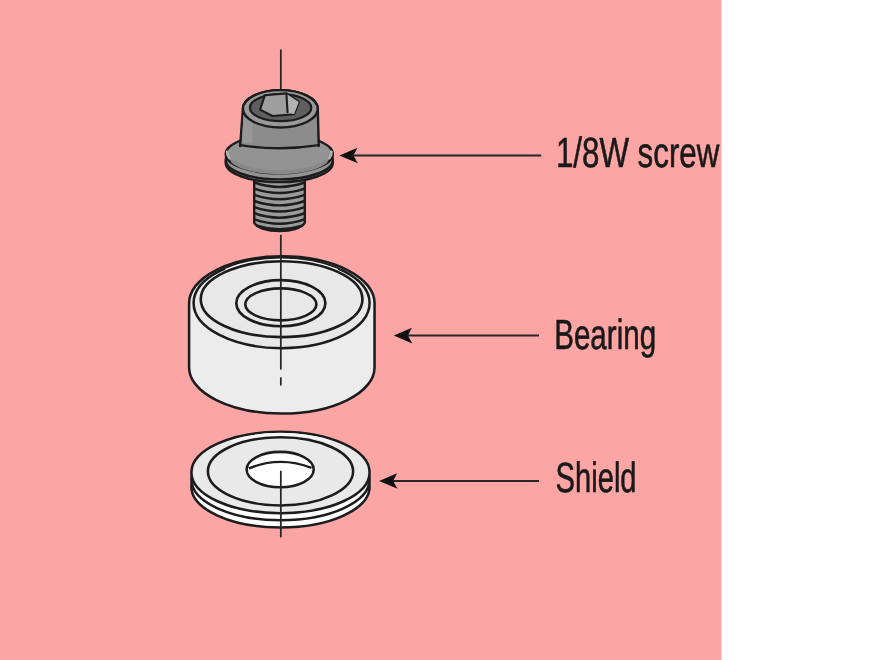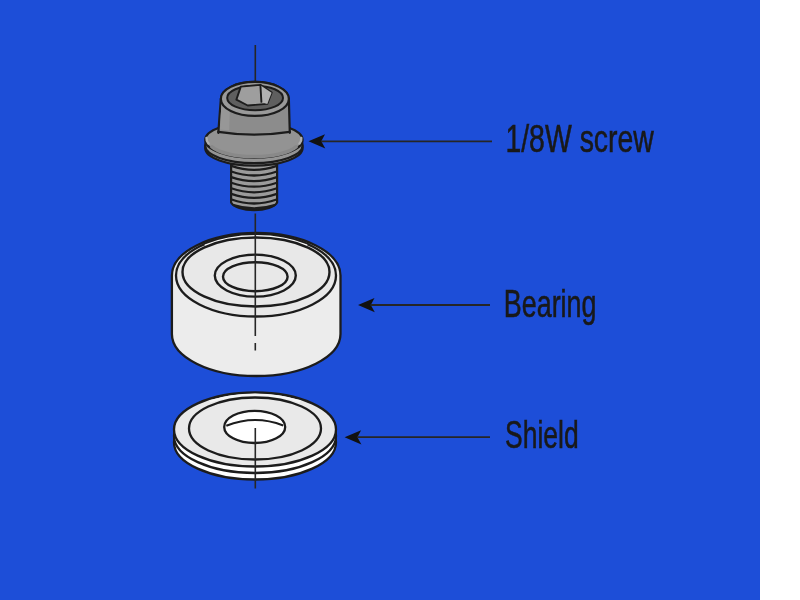--- a/index.html
+++ b/index.html
@@ -1,16 +1,16 @@
 <!DOCTYPE html>
 <html><head>
 <meta charset="utf-8">
 <style>
   html,body{margin:0;padding:0;background:#ffffff;}
-  .wrap{width:760px;height:600px;position:relative;overflow:hidden;background:#1d4ed8;}
+  .wrap{width:656px;height:600px;position:relative;overflow:hidden;background:#fca5a5;}
   svg{position:absolute;top:0;left:0;filter:blur(0.5px);}
   text{font-family:"Liberation Sans",sans-serif;fill:#191919;stroke:#191919;stroke-width:0.55;}
 </style>
 </head>
 <body>
 <div class="wrap">
 <svg width="800" height="600" viewBox="0 0 800 600">
 
   <g stroke="#262626" stroke-width="1.6">
     <line x1="255.3" y1="45" x2="255.3" y2="82.5"></line>

